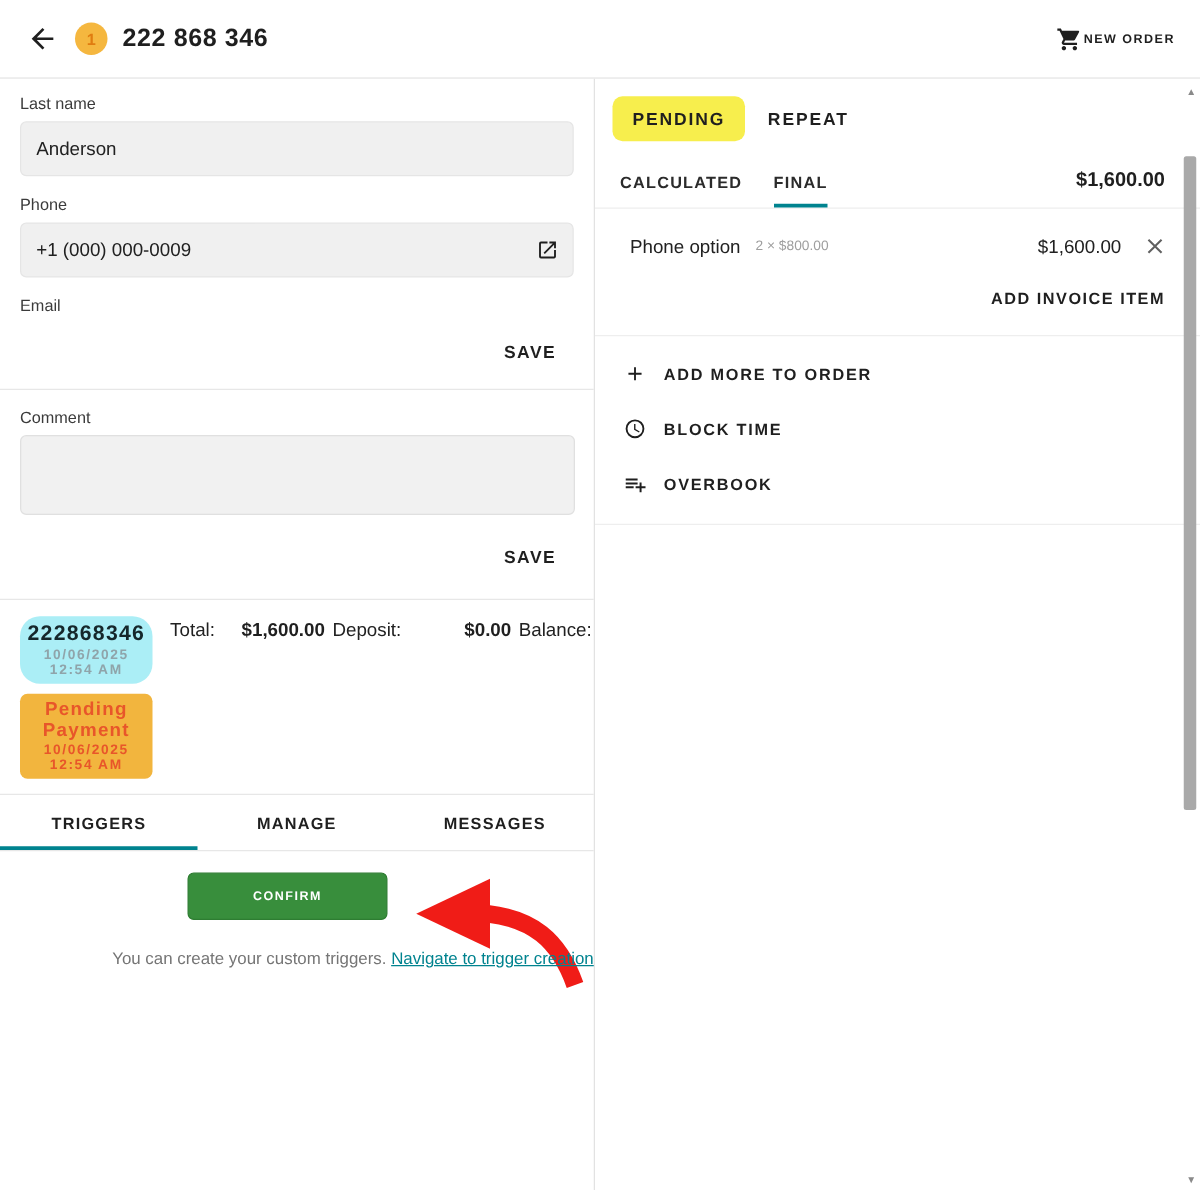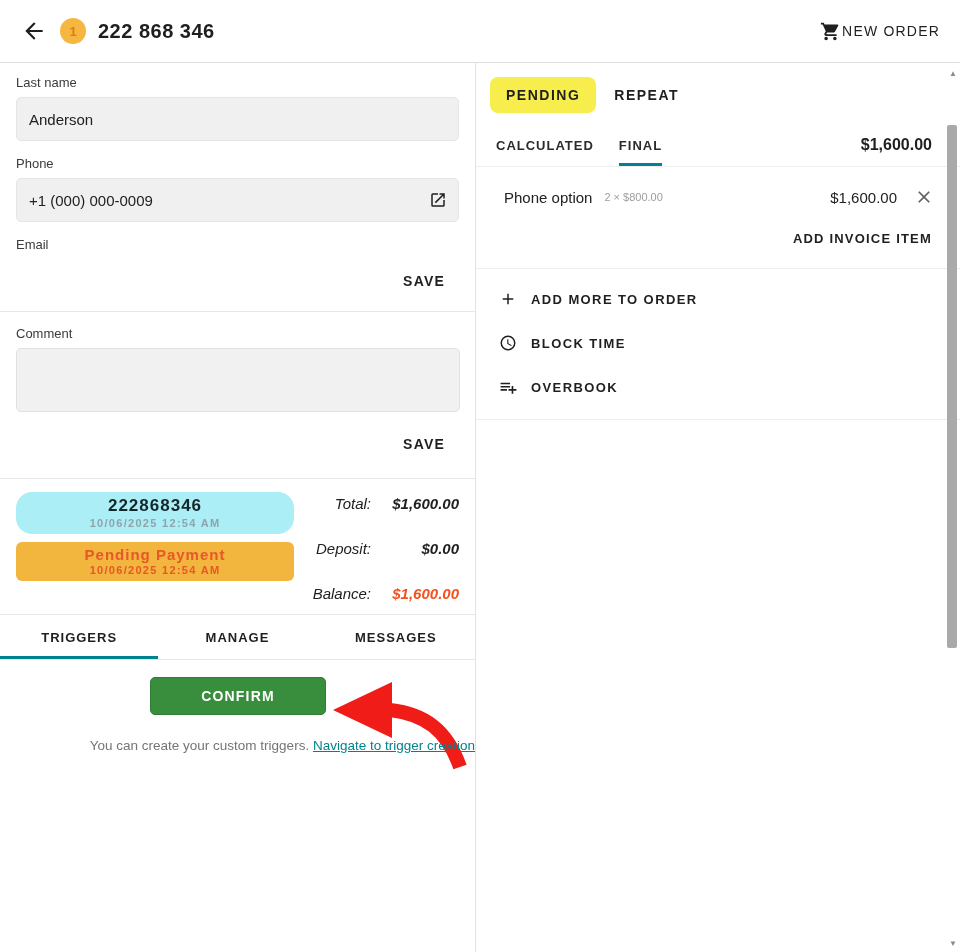--- a/index.html
+++ b/index.html
@@ -18,21 +18,21 @@
   body{font-family:"Liberation Sans",sans-serif;background:#fff;color:#1f1f1f;}
   .page{position:relative;width:960px;height:952px;overflow:hidden;background:#fff;}
 
   
   .header{height:63px;display:flex;align-items:center;padding:0 18px;border-bottom:1px solid #e0e0e0;background:#fff;}
   .back-btn{display:flex;align-items:center;justify-content:center;width:32px;height:32px;cursor:pointer;margin-right:10px;}
   .count-badge{width:26px;height:26px;border-radius:50%;background:var(--count-amber);color:#e07c10;
     font-size:13px;font-weight:bold;display:flex;align-items:center;justify-content:center;margin-right:12px;}
   .page-title{font-size:20px;font-weight:bold;letter-spacing:.5px;}
   .header-spacer{flex:1;}
-  .new-order{display:flex;align-items:center;gap:1px;font-size:14px;font-weight:normal;letter-spacing:1.2px;cursor:pointer;padding-right:2px;}
+  .new-order{display:flex;align-items:center;gap:1px;font-size:10px;font-weight:bold;letter-spacing:1.2px;cursor:pointer;padding-right:2px;}
 
   
   .main{display:flex;height:889px;}
   .left-panel{width:476px;border-right:1px solid #e2e2e2;background:#fff;}
   .right-panel{flex:1;background:#fff;position:relative;}
 
   
   .section{border-bottom:1px solid #e7e7e7;}
   .contact-section{padding:12px 16px 14px;}
   .field{margin-bottom:15px;}
@@ -55,35 +55,35 @@
   
   .summary-section{display:flex;padding:13px 16px 12px;gap:14px;}
   .badges-col{width:278px;display:flex;flex-direction:column;gap:8px;}
   .badge{border-radius:6px;text-align:center;padding:4px 6px 5px;cursor:default;}
   .badge-order{background:var(--badge-cyan);border-radius:16px;}
   .badge-order .badge-main{font-size:17px;font-weight:bold;letter-spacing:1px;color:#15272b;}
   .badge-order .badge-sub{font-size:11px;font-weight:bold;letter-spacing:1.3px;color:#8fa4aa;margin-top:1px;}
   .badge-payment{background:var(--badge-orange);}
   .badge-payment .badge-main{font-size:15px;font-weight:bold;letter-spacing:1px;color:var(--payment-red);}
   .badge-payment .badge-sub{font-size:11px;font-weight:bold;letter-spacing:1.3px;color:var(--payment-red);margin-top:1px;}
-  .totals-col{flex:1;display:flex;flex-direction:column;gap:28px;padding-top:3px;font-style:italic;}
+  .totals-col{flex:1;display:flex;flex-direction:row;gap:6px;padding-top:3px;}
   .total-row{display:flex;justify-content:flex-end;align-items:baseline;gap:10px;font-size:15px;}
   .total-label{color:#212121;}
   .total-value{font-weight:bold;min-width:78px;text-align:right;}
   .total-value.red{color:var(--balance-red);}
   
   .tabs-row{display:flex;height:45px;border-bottom:1px solid #e7e7e7;}
   .tab{flex:1;display:flex;align-items:center;justify-content:center;font-size:13px;font-weight:bold;
     letter-spacing:1px;color:#1f1f1f;cursor:pointer;}
   .tab.active{box-shadow:inset 0 -3px 0 var(--accent-teal);}
   
   .confirm-section{position:relative;height:132px;border-bottom:none;}
-  .confirm-btn{position:absolute;left:150px;top:17px;width:176px;height:38px;background:var(--confirm-green);
+  .confirm-btn{position:absolute;left:150px;top:17px;width:160px;height:38px;background:var(--confirm-green);
     color:#fff;border:1px solid #2e7d32;border-radius:5px;font-family:"Liberation Sans",sans-serif;
-    font-size:14px;font-weight:bold;letter-spacing:1.2px;cursor:pointer;}
+    font-size:10px;font-weight:bold;letter-spacing:1.2px;cursor:pointer;}
   .arrow-svg{position:absolute;left:328px;top:8px;pointer-events:none;}
   .footer-note{position:absolute;left:0;right:0;top:78px;text-align:right;font-size:13.5px;color:#757575;}
   .footer-note a{color:var(--accent-teal);text-decoration:underline;cursor:pointer;}
 
   
   .status-row{display:flex;align-items:center;gap:18px;padding:14px 14px 12px;}
   .status-pill{padding:10px 16px;border-radius:8px;font-size:14px;font-weight:bold;letter-spacing:1.5px;cursor:pointer;}
   .status-pill.active{background:var(--pending-yellow);}
   .status-plain{font-size:14px;font-weight:bold;letter-spacing:1.5px;cursor:pointer;}
   .price-tabs{display:flex;align-items:flex-end;padding:0 28px 0 20px;border-bottom:1px solid #eee;height:42px;}

